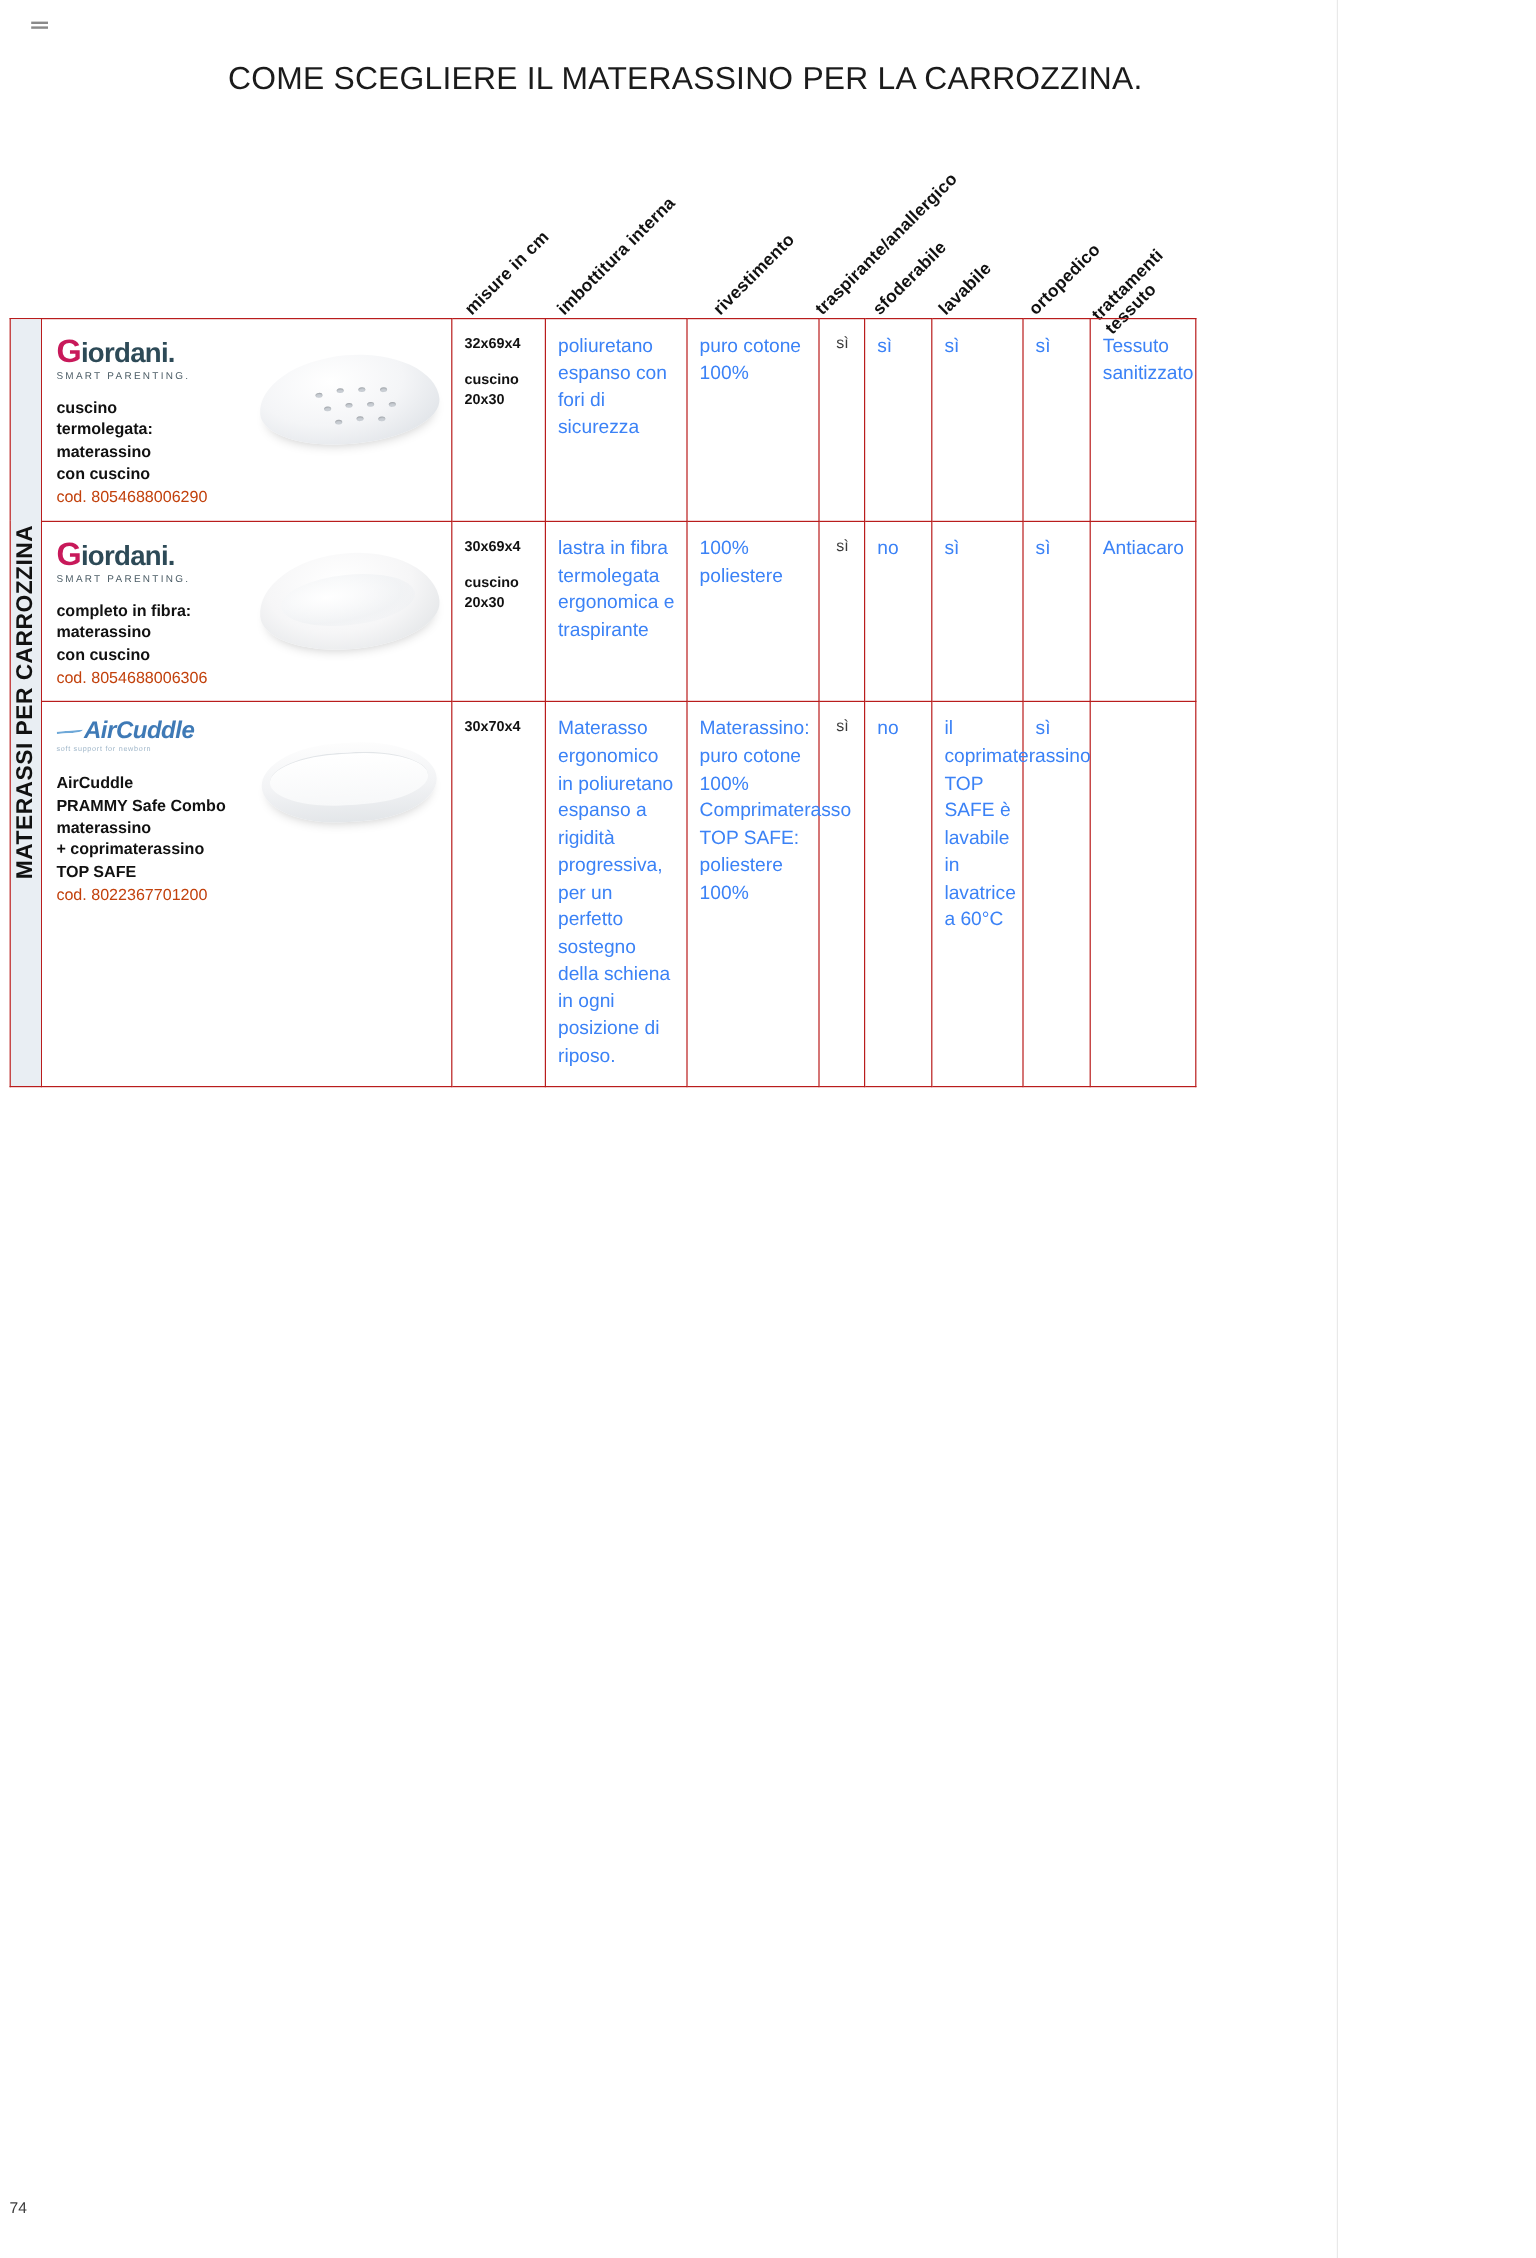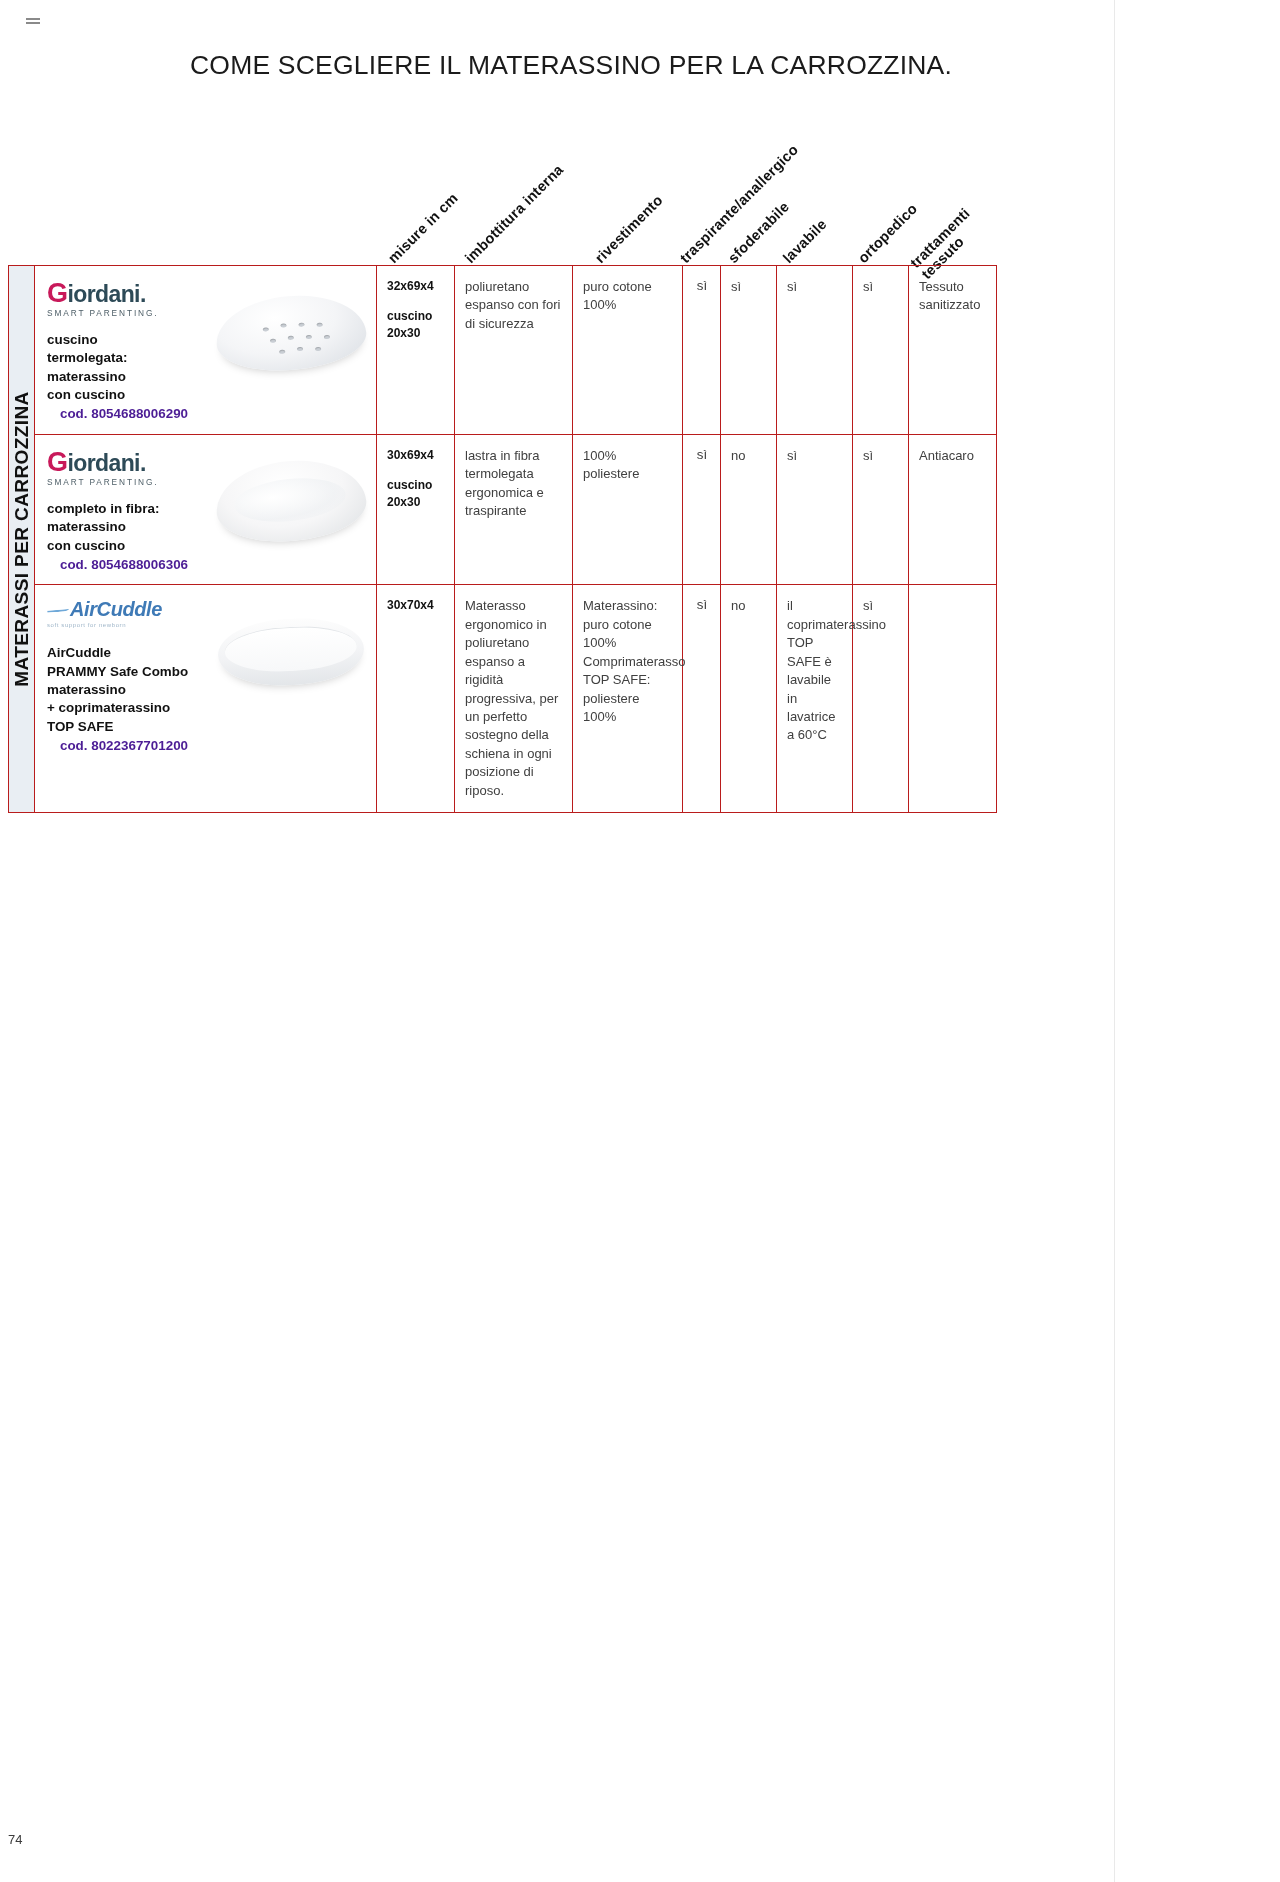--- a/index.html
+++ b/index.html
@@ -179,25 +179,24 @@
   }
 
   .prod-name{
     font-size:13.4px;
     font-weight:bold;
     color:#111;
     line-height:1.37;
   }
   .prod-code{
     font-size:13.4px;
-    font-weight:700;
-    color:#4c1d95;
+    font-weight:400;
+    color:#c2410c;
     line-height:1.37;
     margin-top:1px;
-    text-align:center;
   }
 
   
   .photo{
     position:relative;
     width:166px; height:125px;
   }
   .mat-oval{
     position:absolute;
     left:8px; top:26px;
@@ -246,23 +245,23 @@
     position:absolute;
     left:26px; top:40px;
     width:112px; height:42px;
     background:radial-gradient(ellipse at 35% 40%, rgba(255,255,255,.95) 0%, rgba(235,238,241,.5) 60%, rgba(255,255,255,0) 100%);
     transform:rotate(-6deg);
     border-radius:50%;
   }
 
   
   .txt{
-    font-size:13px;
+    font-size:16px;
     line-height:1.42;
-    color:#404040;
+    color:#3b82f6;
     font-weight:400;
   }
   .txt.bold{
     font-weight:bold;
     color:#111;
     font-size:12px;
   }
   .yn{
     font-size:13.3px;
     color:#3c3c3c;

